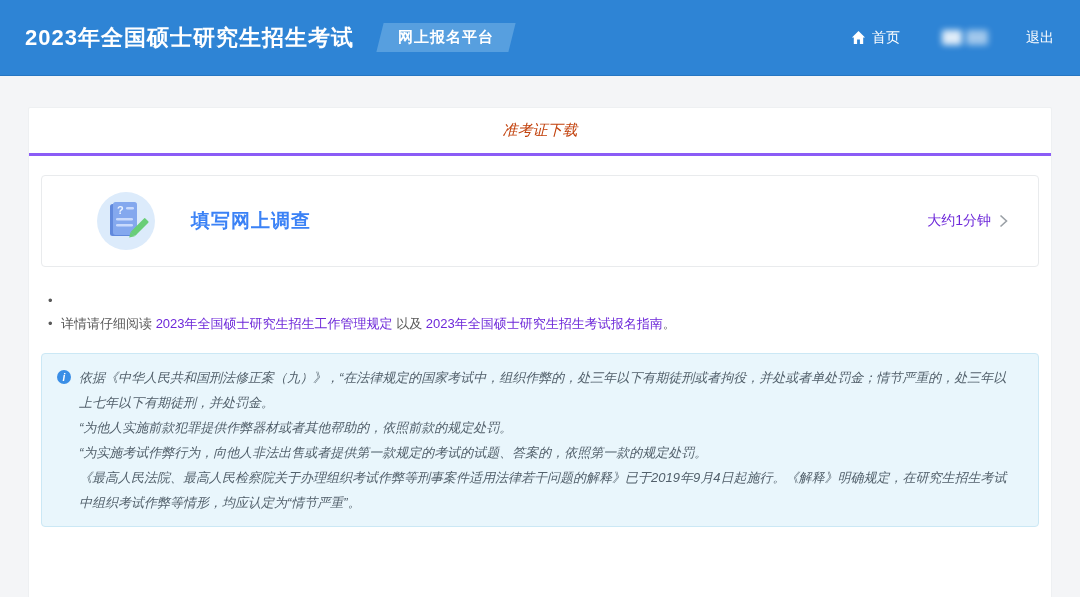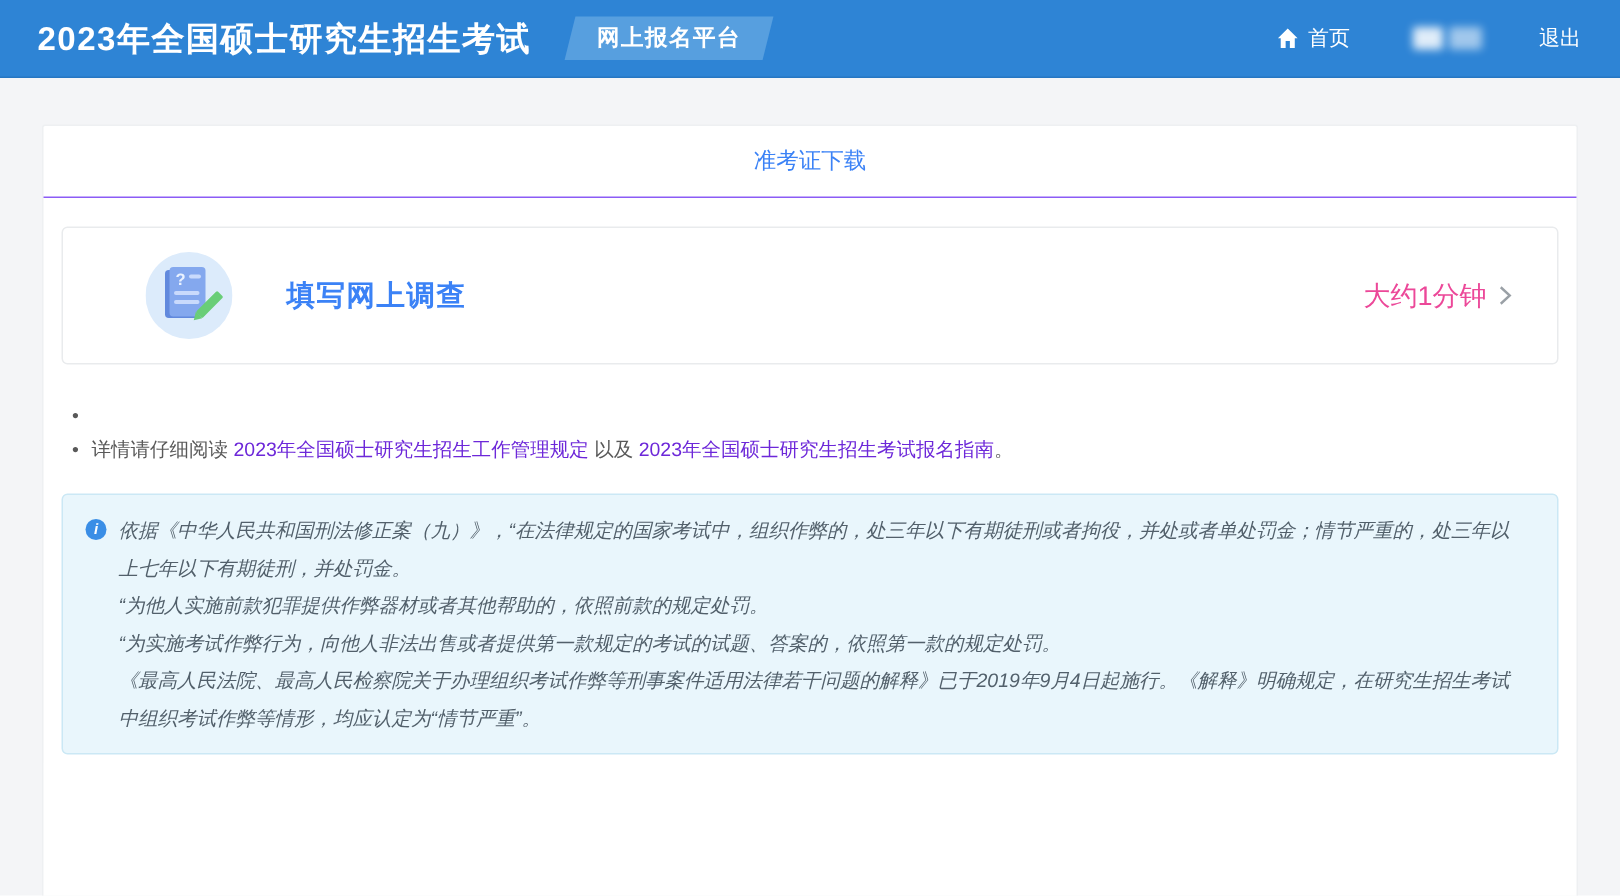--- a/index.html
+++ b/index.html
@@ -4,21 +4,21 @@
 <style>
   * { margin:0; padding:0; box-sizing:border-box; }
   html,body { width:1080px; height:597px; overflow:hidden; }
   body {
     font-family:"Liberation Sans","DejaVu Sans",sans-serif;
     background:#f4f5f7;
     color:#555;
   }
   
   .app-header {
-    height:52px; background:#2e84d5;
+    height:76px; background:#2e84d5;
     display:flex; align-items:center; justify-content:space-between;
     padding:0 26px 0 25px;
     border-bottom:1px solid #2676c2;
   }
   .header-left { display:flex; align-items:center; }
   .app-title { color:#fff; font-size:22px; font-weight:bold; letter-spacing:1px; }
   .platform-badge {
     margin-left:26px; background:#579fdf; color:#fff;
     font-size:15px; font-weight:bold; letter-spacing:1px;
     padding:5px 18px; transform:skewX(-14deg);
@@ -35,33 +35,33 @@
   .blur-blob.b1 { width:20px; background:rgba(255,255,255,.85); }
   .blur-blob.b2 { width:22px; background:rgba(255,255,255,.55); }
   
   .main-card {
     margin:31px 28px 0 28px; background:#fff;
     border:1px solid #eef0f2; border-radius:2px;
     min-height:560px;
   }
   .section-title-bar {
     height:48px; display:flex; align-items:center; justify-content:center;
-    border-bottom:1px solid #8b5cf6;
-    font-size:15px; color:#3b82f6;
+    border-bottom:3px solid #8b5cf6;
+    font-size:15px; color:#c2410c;font-style:italic;
   }
   .card-body { padding:19px 12px 26px 12px; }
   
   .survey-card {
     height:92px; border:1px solid #e9ebed; border-radius:4px;
     display:flex; align-items:center;
     padding:0 30px 0 55px; cursor:pointer; background:#fff;
   }
   .survey-icon { width:58px; height:58px; flex:0 0 58px; }
   .survey-title { font-size:19px; font-weight:bold; color:#3b82f6; margin-left:36px; letter-spacing:1px; }
-  .survey-right { margin-left:auto; display:flex; align-items:center; color:#ec4899; font-size:18px; }
+  .survey-right { margin-left:auto; display:flex; align-items:center; color:#6d28d9; font-size:14px; }
   .survey-right svg { margin-left:8px; }
   
   .notices { list-style:none; margin:22px 0 0 7px; font-size:13px; color:#595959; }
   .notices li { position:relative; padding-left:13px; line-height:23px; }
   .notices li::before { content:"•"; position:absolute; left:0; top:0; color:#595959; }
   .notices a { color:#6d28d9; text-decoration:none; cursor:pointer; }
   
   .legal-box {
     position:relative; margin-top:18px;
     background:#e9f6fc; border:1px solid #cbe8f5; border-radius:4px;

